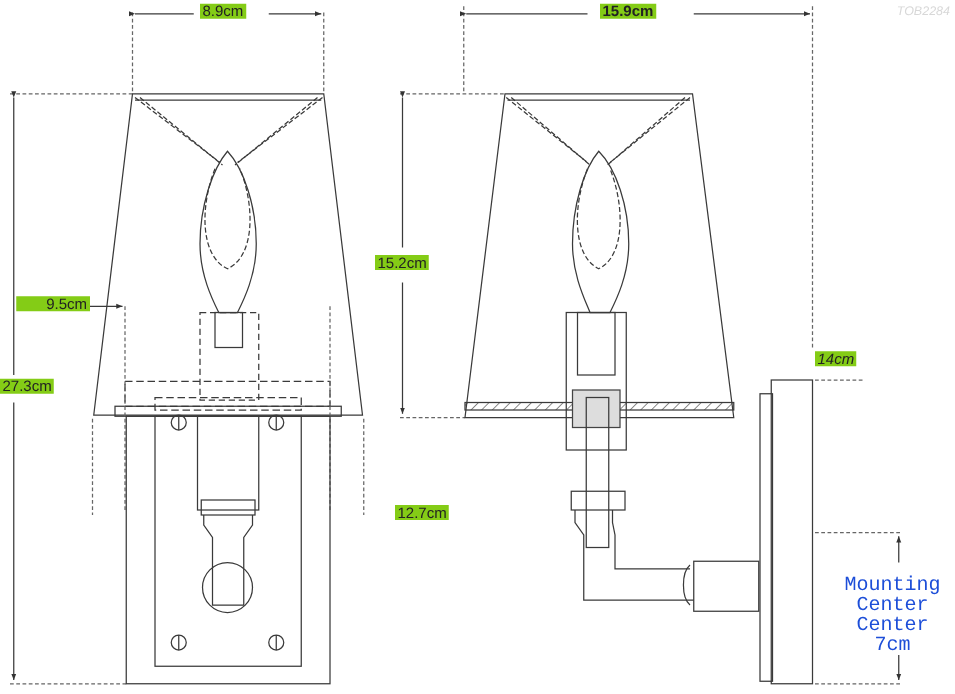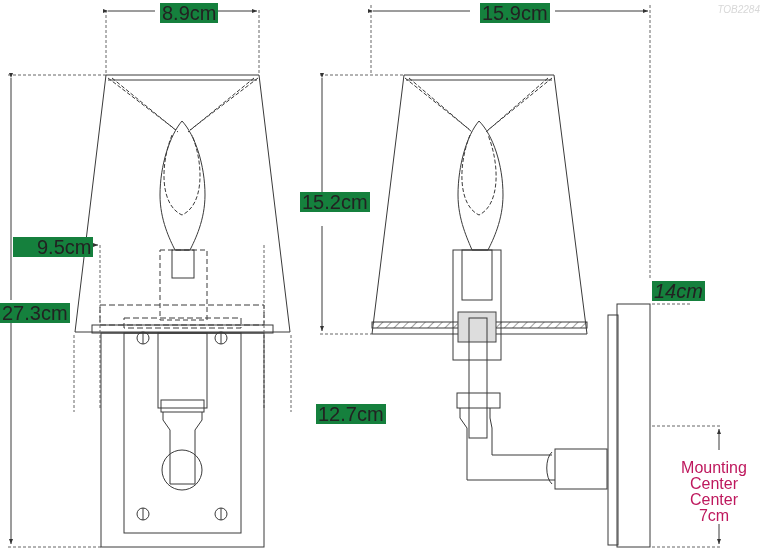--- a/index.html
+++ b/index.html
@@ -1,21 +1,21 @@
 <!DOCTYPE html>
 <html><head>
 <meta charset="utf-8">
 <style>
   html, body { margin:0; padding:0; background:#ffffff; }
   body { width:764px; height:555px; position:relative; overflow:hidden;
          font-family:"DejaVu Sans", sans-serif; }
   svg#drawing { position:absolute; left:0; top:0; }
-  .lbl { position:absolute; font-family:"Liberation Sans", sans-serif; color:#222; font-size:20px; line-height:1; white-space:nowrap; background:#15803d; padding:0 2px; }
+  .lbl { position:absolute; font-family:"Liberation Sans", sans-serif; color:#222; font-size:12px; line-height:1; white-space:nowrap; background:#84cc16; padding:0 2px; }
   .code { position:absolute; right:4px; top:4px; font-size:10px; color:#d8d8d8; font-family:"Liberation Sans", sans-serif;font-style:italic; }
-  .mount { position:absolute; text-align:center; font-family:Liberation Sans, sans-serif; font-size:16px; line-height:16px; color:#be185d; background:#fff; }
+  .mount { position:absolute; text-align:center; font-family:Liberation Mono, monospace; font-size:16px; line-height:16px; color:#1d4ed8; background:#fff; }
 </style>
 </head>
 <body>
 
 <svg id="drawing" width="764" height="555" viewBox="0 0 764 555">
   <defs>
     <marker id="arr" markerWidth="6" markerHeight="6" refX="5" refY="3" orient="auto">
       <path d="M0,1 L5,3 L0,5 z" fill="#333"></path>
     </marker>
     <pattern id="hatch" width="6" height="6" patternUnits="userSpaceOnUse" patternTransform="rotate(45)">
@@ -119,21 +119,21 @@
   </g>
 </svg>
 
 <div class="code">TOB2284</div>
 
 <div class="lbl" style="left:160px; top:3px;">8.9cm</div>
 <div class="lbl" style="left:13px; top:237px;padding-left:24px;">9.5cm</div>
 <div class="lbl" style="left:0px; top:303px;">27.3cm</div>
 <div class="lbl" style="left:316px; top:404px;">12.7cm</div>
 
-<div class="lbl" style="left:480px; top:3px;">15.9cm</div>
-<div class="lbl" style="left:300px; top:192px;">15.2cm</div>
+<div class="lbl" style="left:480px; top:3px;font-weight:bold;">15.9cm</div>
+<div class="lbl" style="left:300px; top:204px;">15.2cm</div>
 <div class="lbl" style="left:652px; top:281px;font-style:italic;">14cm</div>
 
 <div class="mount" style="left:664px; top:460px; width:100px;">
   <div>Mounting</div>
   <div>Center Center</div>
   <div>7cm</div>
 </div>
 
 </body></html>

